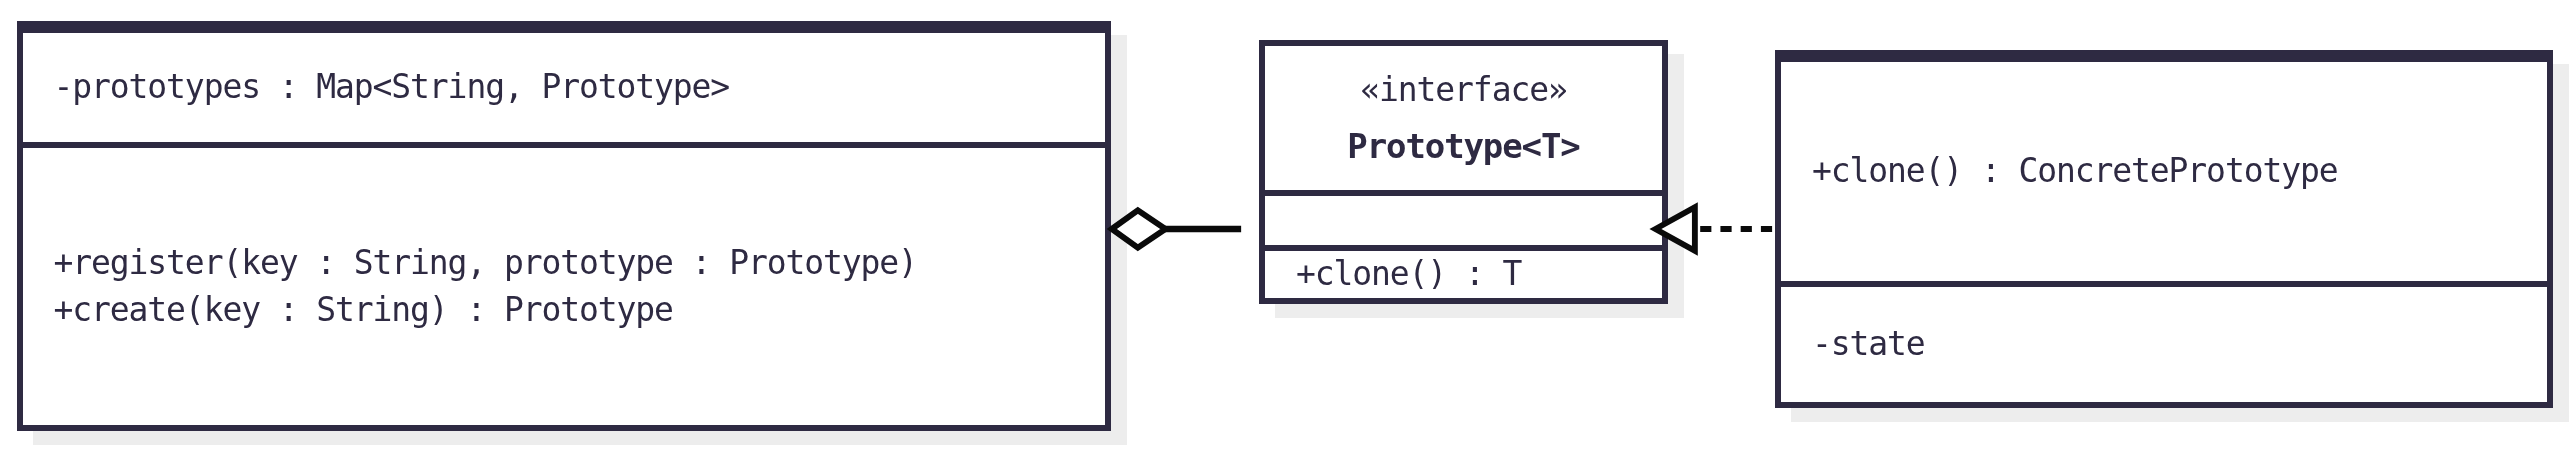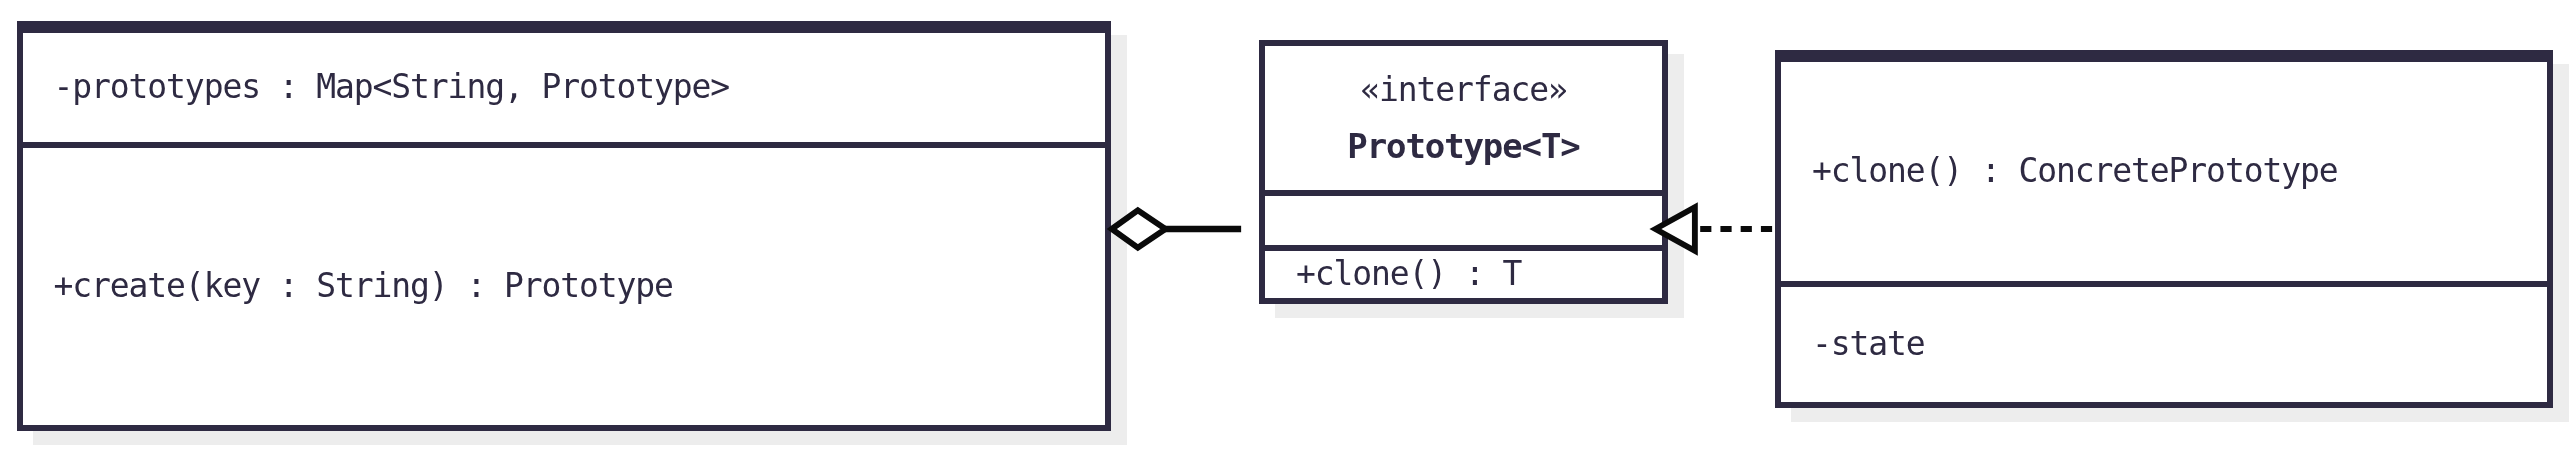--- a/index.html
+++ b/index.html
@@ -78,20 +78,21 @@
 </head>
 <body>
 
 <div class="canvas">
 
   <section class="uml-class" id="class-registry">
     <div class="cmp cmp-members cmp-attrs">
       <div class="member">-prototypes : Map&lt;String, Prototype&gt;</div>
     </div>
     <div class="cmp cmp-members flex-grow">
+      <div class="member">+register(key : String, prototype : Prototype)</div>
       <div class="member">+create(key : String) : Prototype</div>
     </div>
   </section>
 
   <section class="uml-class" id="class-interface">
     <div class="cmp cmp-title">
       <div class="stereotype">«interface»</div>
       <h2 class="class-title">Prototype&lt;T&gt;</h2>
     </div>
     <div class="cmp cmp-members cmp-attrs"></div>

